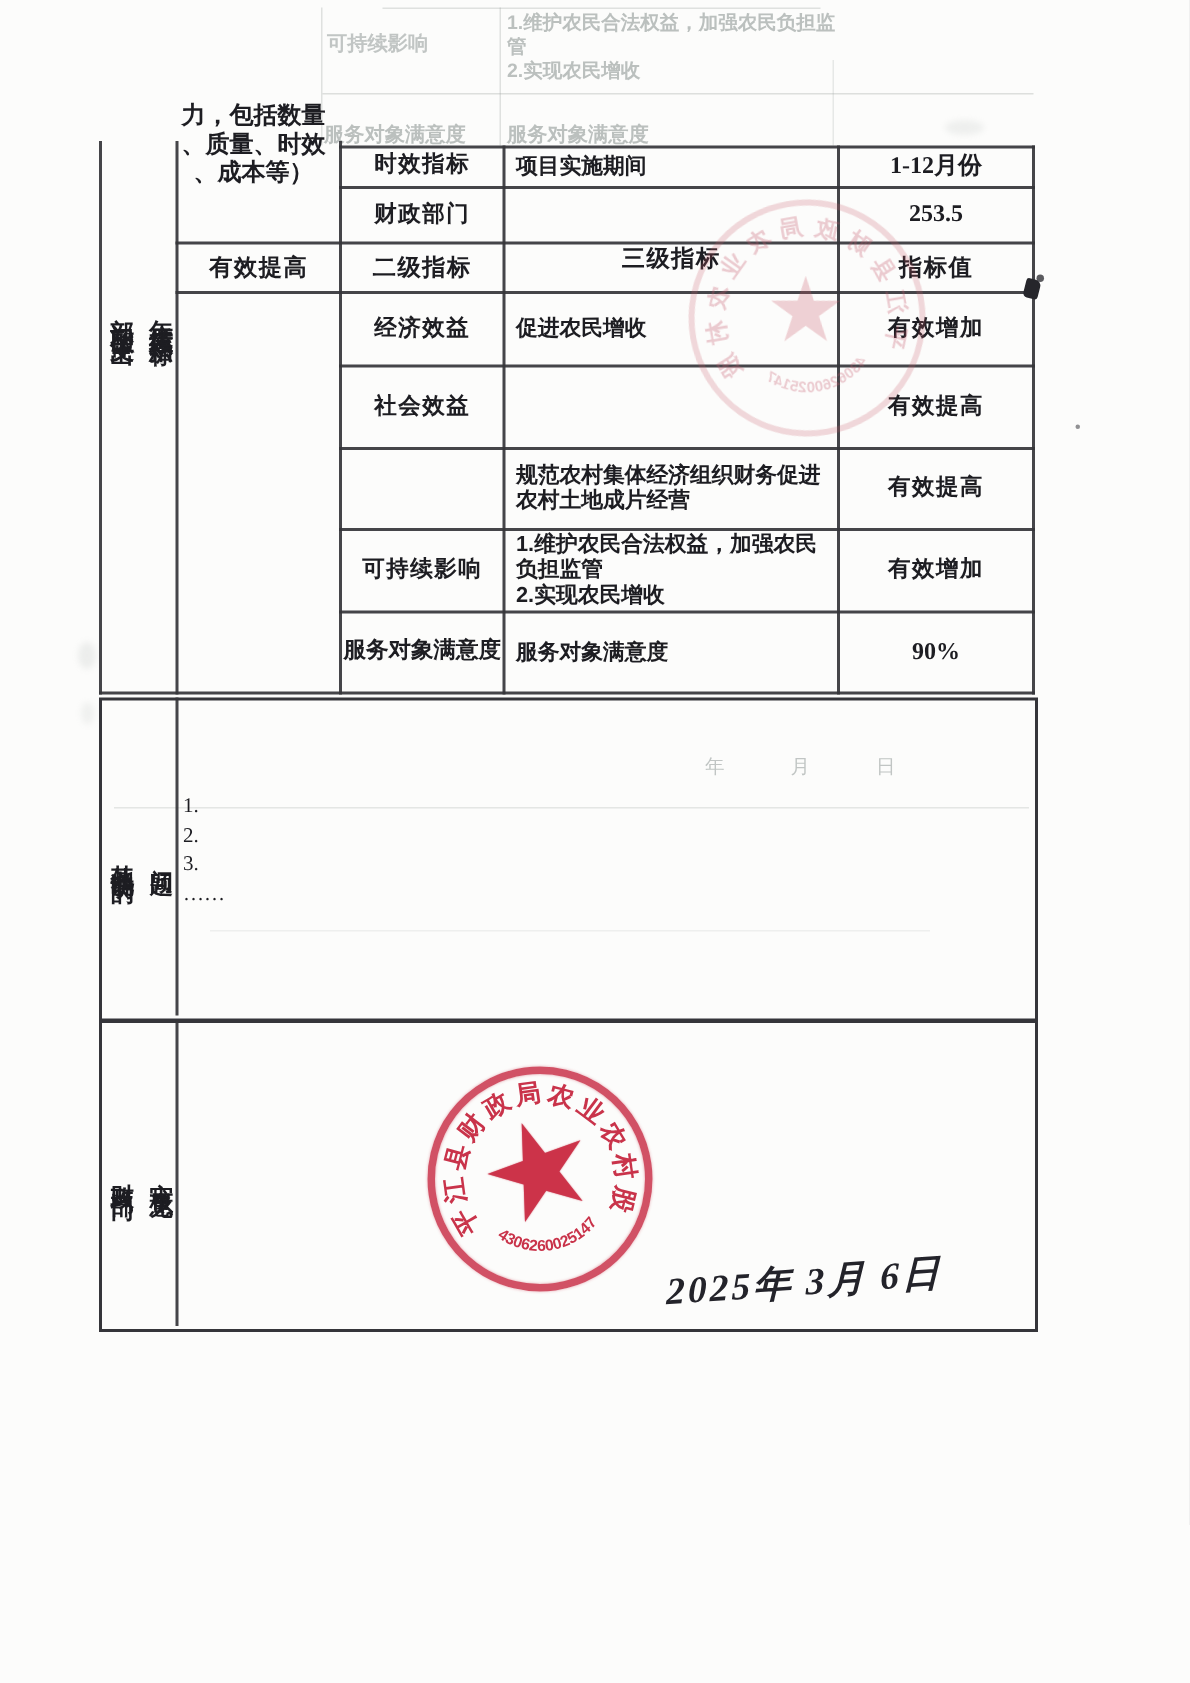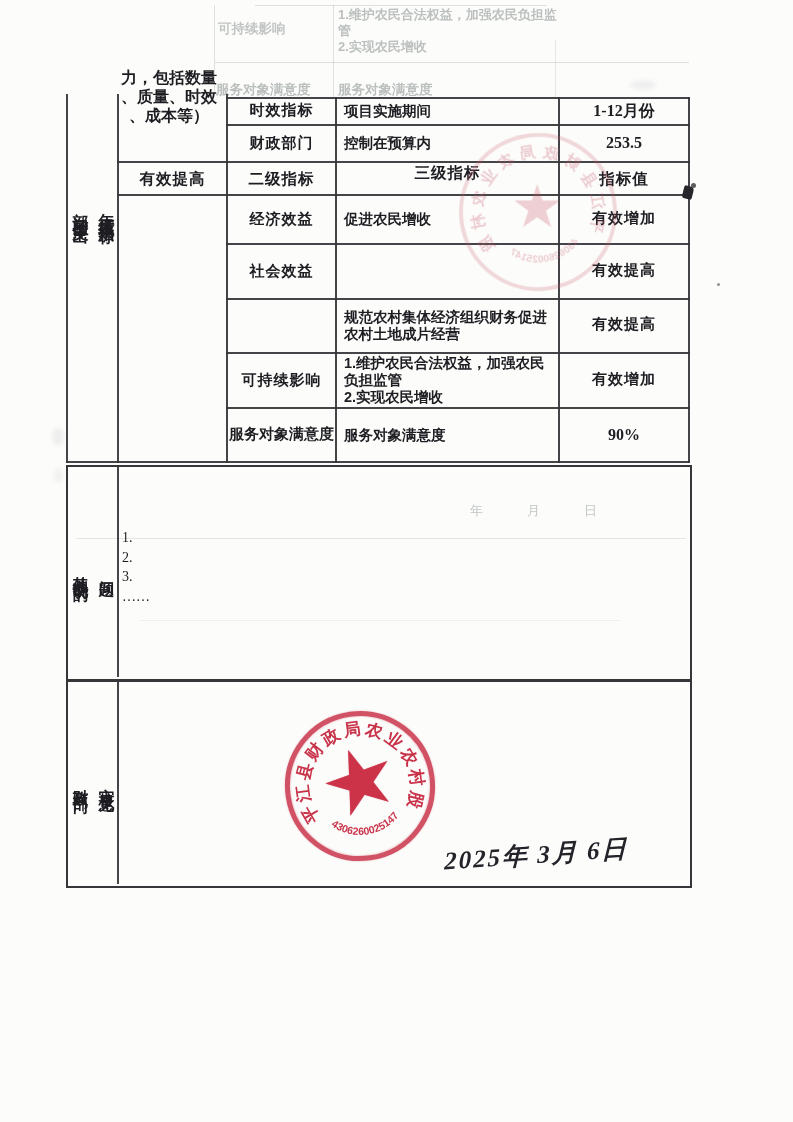--- a/index.html
+++ b/index.html
@@ -79,21 +79,20 @@
   </div>
 
   <div class="cell pre" style="left:120px;top:68px;width:98px;height:74px;align-items:flex-start;font-size:16px;font-weight:600;line-height:19px">力，包括数量
 、质量、时效
 、成本等）</div>
 
   <div class="cell lbl2" style="left:228px;top:98px;width:107px;height:26px">时效指标</div>
   <div class="cell left lbl3" style="left:337px;top:98px;width:222px;height:26px">项目实施期间</div>
   <div class="cell valn" style="left:560px;top:98px;width:128px;height:26px">1-12月份</div>
   <div class="cell lbl2" style="left:228px;top:126px;width:107px;height:35px">财政部门</div>
-  <div class="cell left lbl3" style="left:337px;top:126px;width:221px;height:35px">控制在预算内</div>
   <div class="cell valn" style="left:560px;top:126px;width:128px;height:35px">253.5</div>
 
   <div class="cell hdr" style="left:119px;top:163px;width:107px;height:31px">有效提高</div>
   <div class="cell hdr" style="left:228px;top:163px;width:107px;height:31px">二级指标</div>
   <div class="cell hdr" style="left:337px;top:164px;width:221px;height:17px">三级指标</div>
   <div class="cell hdr" style="left:560px;top:163px;width:128px;height:31px">指标值</div>
 
 
   <div class="cell lbl2" style="left:228px;top:196px;width:107px;height:47px">经济效益</div>
   <div class="cell left lbl3" style="left:337px;top:196px;width:221px;height:47px">促进农民增收</div>

